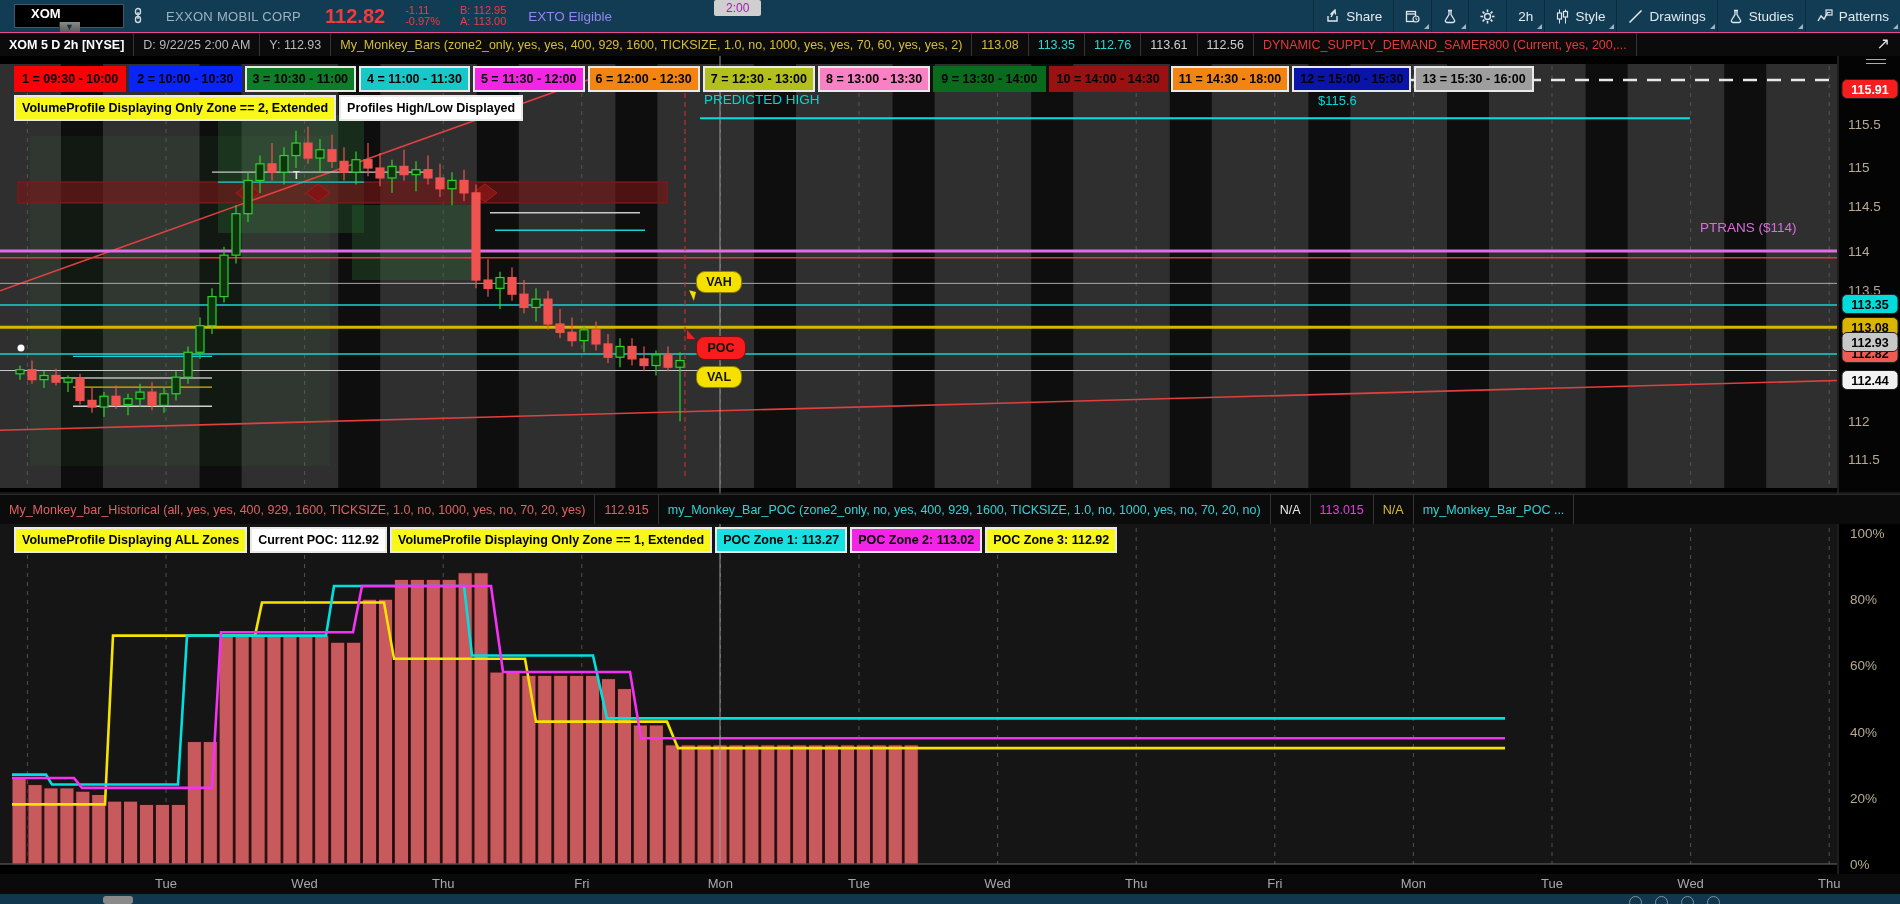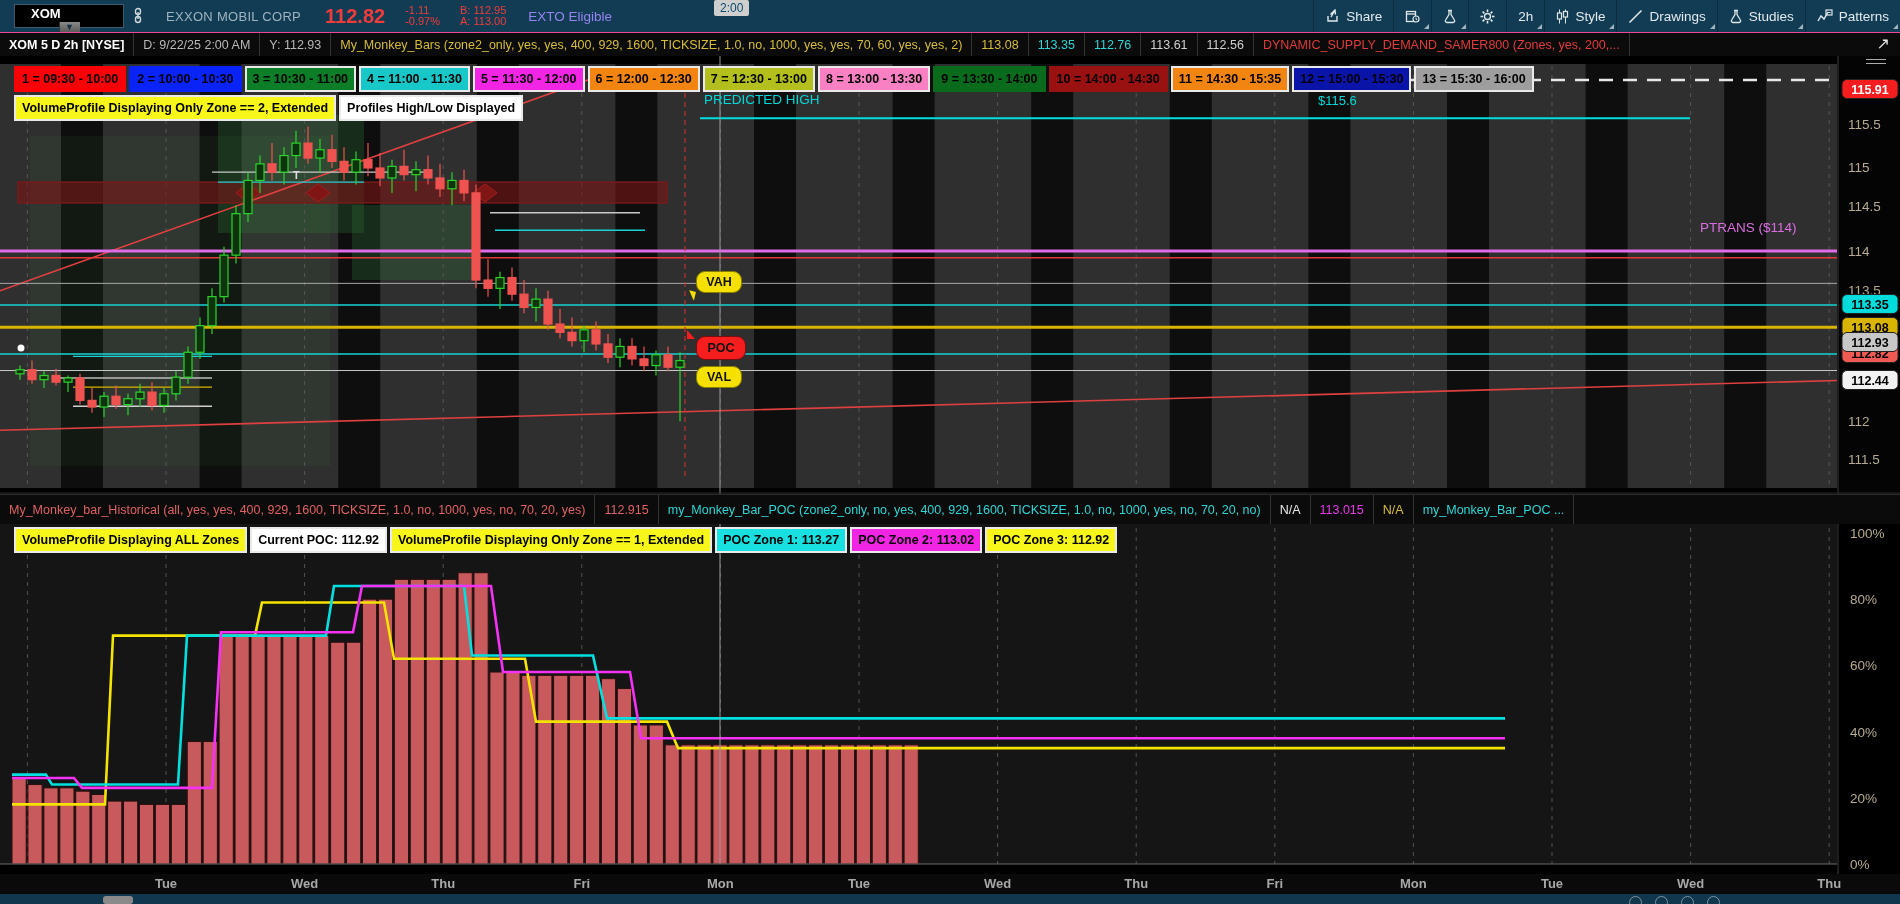--- a/index.html
+++ b/index.html
@@ -50,23 +50,23 @@
   
   #usvg{position:absolute;left:0;top:56px;}
   #lsvg{position:absolute;left:0;top:524px;}
   
   .floatlbl{position:absolute;z-index:6;white-space:nowrap;}
   .bubble{position:absolute;z-index:7;display:flex;align-items:center;justify-content:center;
           font-size:12.5px;font-weight:bold;color:#111;border-radius:9px;border:1px solid #222;}
   .tail{position:absolute;width:0;height:0;z-index:6;}
   
   #xaxis{position:absolute;left:0;top:874px;width:1900px;height:20px;background:#0a0a0a;z-index:4;}
-  .xlabel{position:absolute;top:2px;transform:translateX(-50%);color:#a8a8a8;font-size:13px;font-weight:bold;}
-  #xtooltip{position:absolute;left:714px;top:0;background:#cfcfcf;color:#0c4a6e;font-size:12px;
-            padding:1px 6px;border-radius:2px;z-index:5;}
+  .xlabel{position:absolute;top:2px;transform:translateX(-50%);color:#a8a8a8;font-size:13px;}
+  #xtooltip{position:absolute;left:714px;top:0;background:#cfcfcf;color:#a21caf;font-size:12px;
+            padding:1px 12px;border-radius:2px;z-index:5;}
   
   #bottomstrip{position:absolute;left:0;top:894px;width:1900px;height:10px;background:#10374e;z-index:4;}
   #scrollnub{position:absolute;left:103px;top:896px;width:30px;height:8px;background:#8a8a8a;border-radius:3px;z-index:5;}
   .bicon{position:absolute;top:896px;width:11px;height:11px;border:1.5px solid #7d93a2;border-radius:50%;z-index:5;}
   #chartmenu-icon{position:absolute;right:14px;top:57px;z-index:6;color:#ddd;font-size:10px;line-height:4px;letter-spacing:0;}
 </style>
 </head>
 <body>
 
 <div id="app">
@@ -176,21 +176,21 @@
   <div id="chartheader">
       <div class="seg c-whitebold">XOM 5 D 2h [NYSE]</div>
       <div class="seg c-gray">D: 9/22/25 2:00 AM</div>
       <div class="seg c-gray">Y: 112.93</div>
       <div class="seg c-yellow">My_Monkey_Bars (zone2_only, yes, yes, 400, 929, 1600, TICKSIZE, 1.0, no, 1000, yes, yes, 70, 60, yes, yes, 2)</div>
       <div class="seg c-yellow">113.08</div>
       <div class="seg c-cyan">113.35</div>
       <div class="seg c-cyan">112.76</div>
       <div class="seg c-lightgray">113.61</div>
       <div class="seg c-lightgray">112.56</div>
-      <div class="seg c-red">DYNAMIC_SUPPLY_DEMAND_SAMER800 (Zones, yes, 200,...</div>
+      <div class="seg c-red">DYNAMIC_SUPPLY_DEMAND_SAMER800 (Current, yes, 200,...</div>
     </div>
   <div id="hdr-arrow">↗</div>
 
   <svg id="usvg" width="1900" height="438">
       <rect x="0" y="0" width="1900" height="438" fill="#000"></rect>
       <rect x="0" y="8" width="1837" height="424" fill="#2f2f2f"></rect>
       <rect x="-77.6" y="8" width="42" height="424" fill="#0e0e0e"></rect>
       <rect x="61" y="8" width="42" height="424" fill="#0e0e0e"></rect>
       <rect x="199.60000000000002" y="8" width="42" height="424" fill="#0e0e0e"></rect>
       <rect x="338.20000000000005" y="8" width="42" height="424" fill="#0e0e0e"></rect>
@@ -391,21 +391,21 @@
       <div class="chip plain" style="background: rgb(248, 2, 7);">1 = 09:30 - 10:00</div>
       <div class="chip plain" style="background: rgb(10, 36, 248);">2 = 10:00 - 10:30</div>
       <div class="chip bordered" style="background: rgb(13, 125, 40);">3 = 10:30 - 11:00</div>
       <div class="chip bordered" style="background: rgb(24, 199, 199);">4 = 11:00 - 11:30</div>
       <div class="chip bordered" style="background: rgb(243, 37, 229);">5 = 11:30 - 12:00</div>
       <div class="chip bordered" style="background: rgb(242, 132, 17);">6 = 12:00 - 12:30</div>
       <div class="chip bordered" style="background: rgb(179, 191, 28);">7 = 12:30 - 13:00</div>
       <div class="chip bordered" style="background: rgb(249, 128, 194);">8 = 13:00 - 13:30</div>
       <div class="chip plain" style="background: rgb(10, 107, 28);">9 = 13:30 - 14:00</div>
       <div class="chip plain" style="background: rgb(153, 17, 17);">10 = 14:00 - 14:30</div>
-      <div class="chip bordered" style="background: rgb(242, 132, 17);">11 = 14:30 - 15:35</div>
+      <div class="chip bordered" style="background: rgb(242, 132, 17);">11 = 14:30 - 18:00</div>
       <div class="chip bordered" style="background: rgb(10, 20, 168);">12 = 15:00 - 15:30</div>
       <div class="chip bordered" style="background: rgb(158, 158, 158);">13 = 15:30 - 16:00</div>
     </div>
   <div id="vpchips">
       <div class="chip bordered" style="background: rgb(247, 247, 26);">VolumeProfile Displaying Only Zone == 2, Extended</div>
       <div class="chip bordered" style="background: rgb(255, 255, 255);">Profiles High/Low Displayed</div>
     </div>
 
   <div class="floatlbl" style="left:704px;top:92px;color:#00d8d8;font-size:13.5px;">PREDICTED HIGH</div>
   <div class="floatlbl" style="left:1318px;top:93px;color:#00d8d8;font-size:13px;">$115.6</div>

